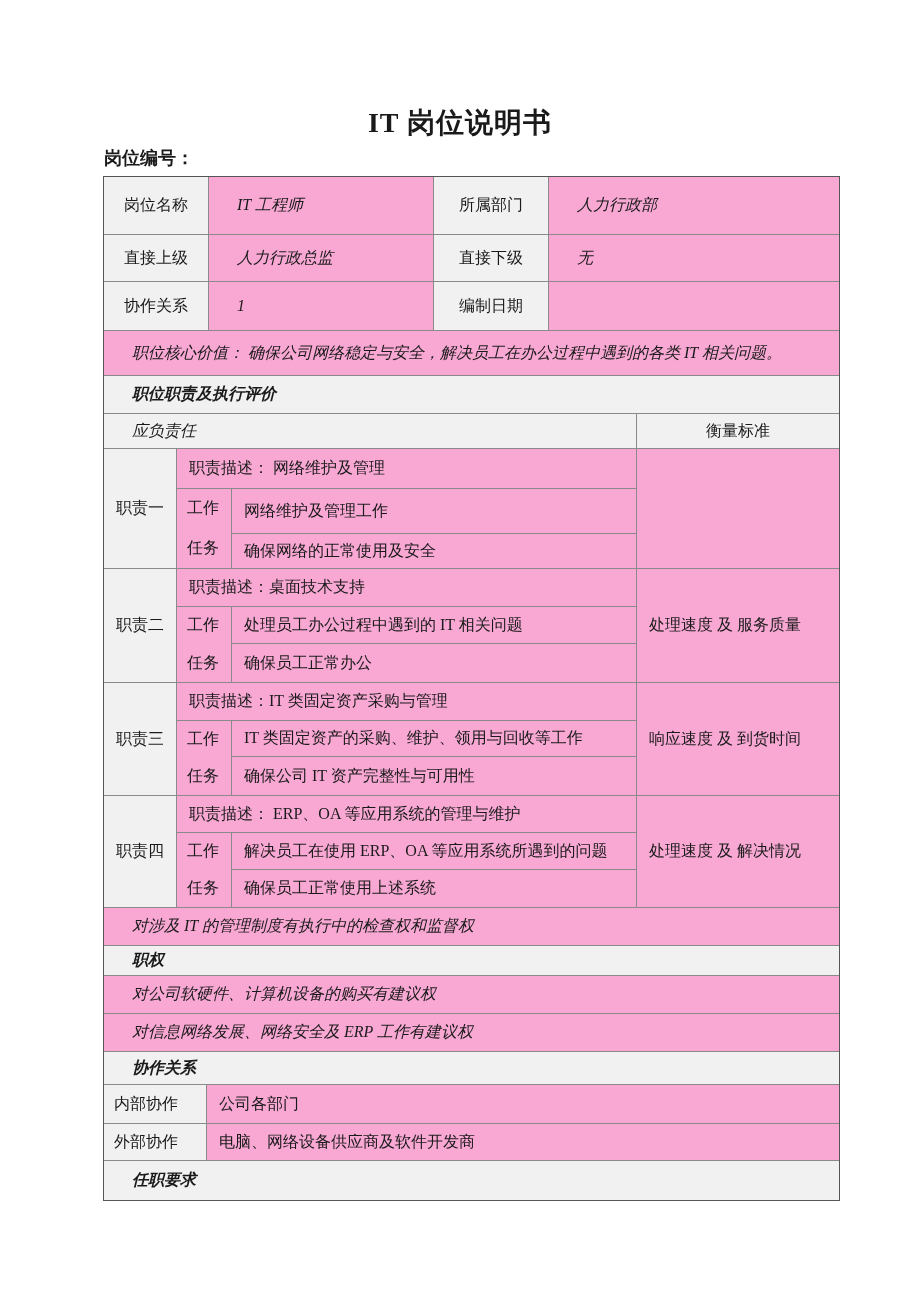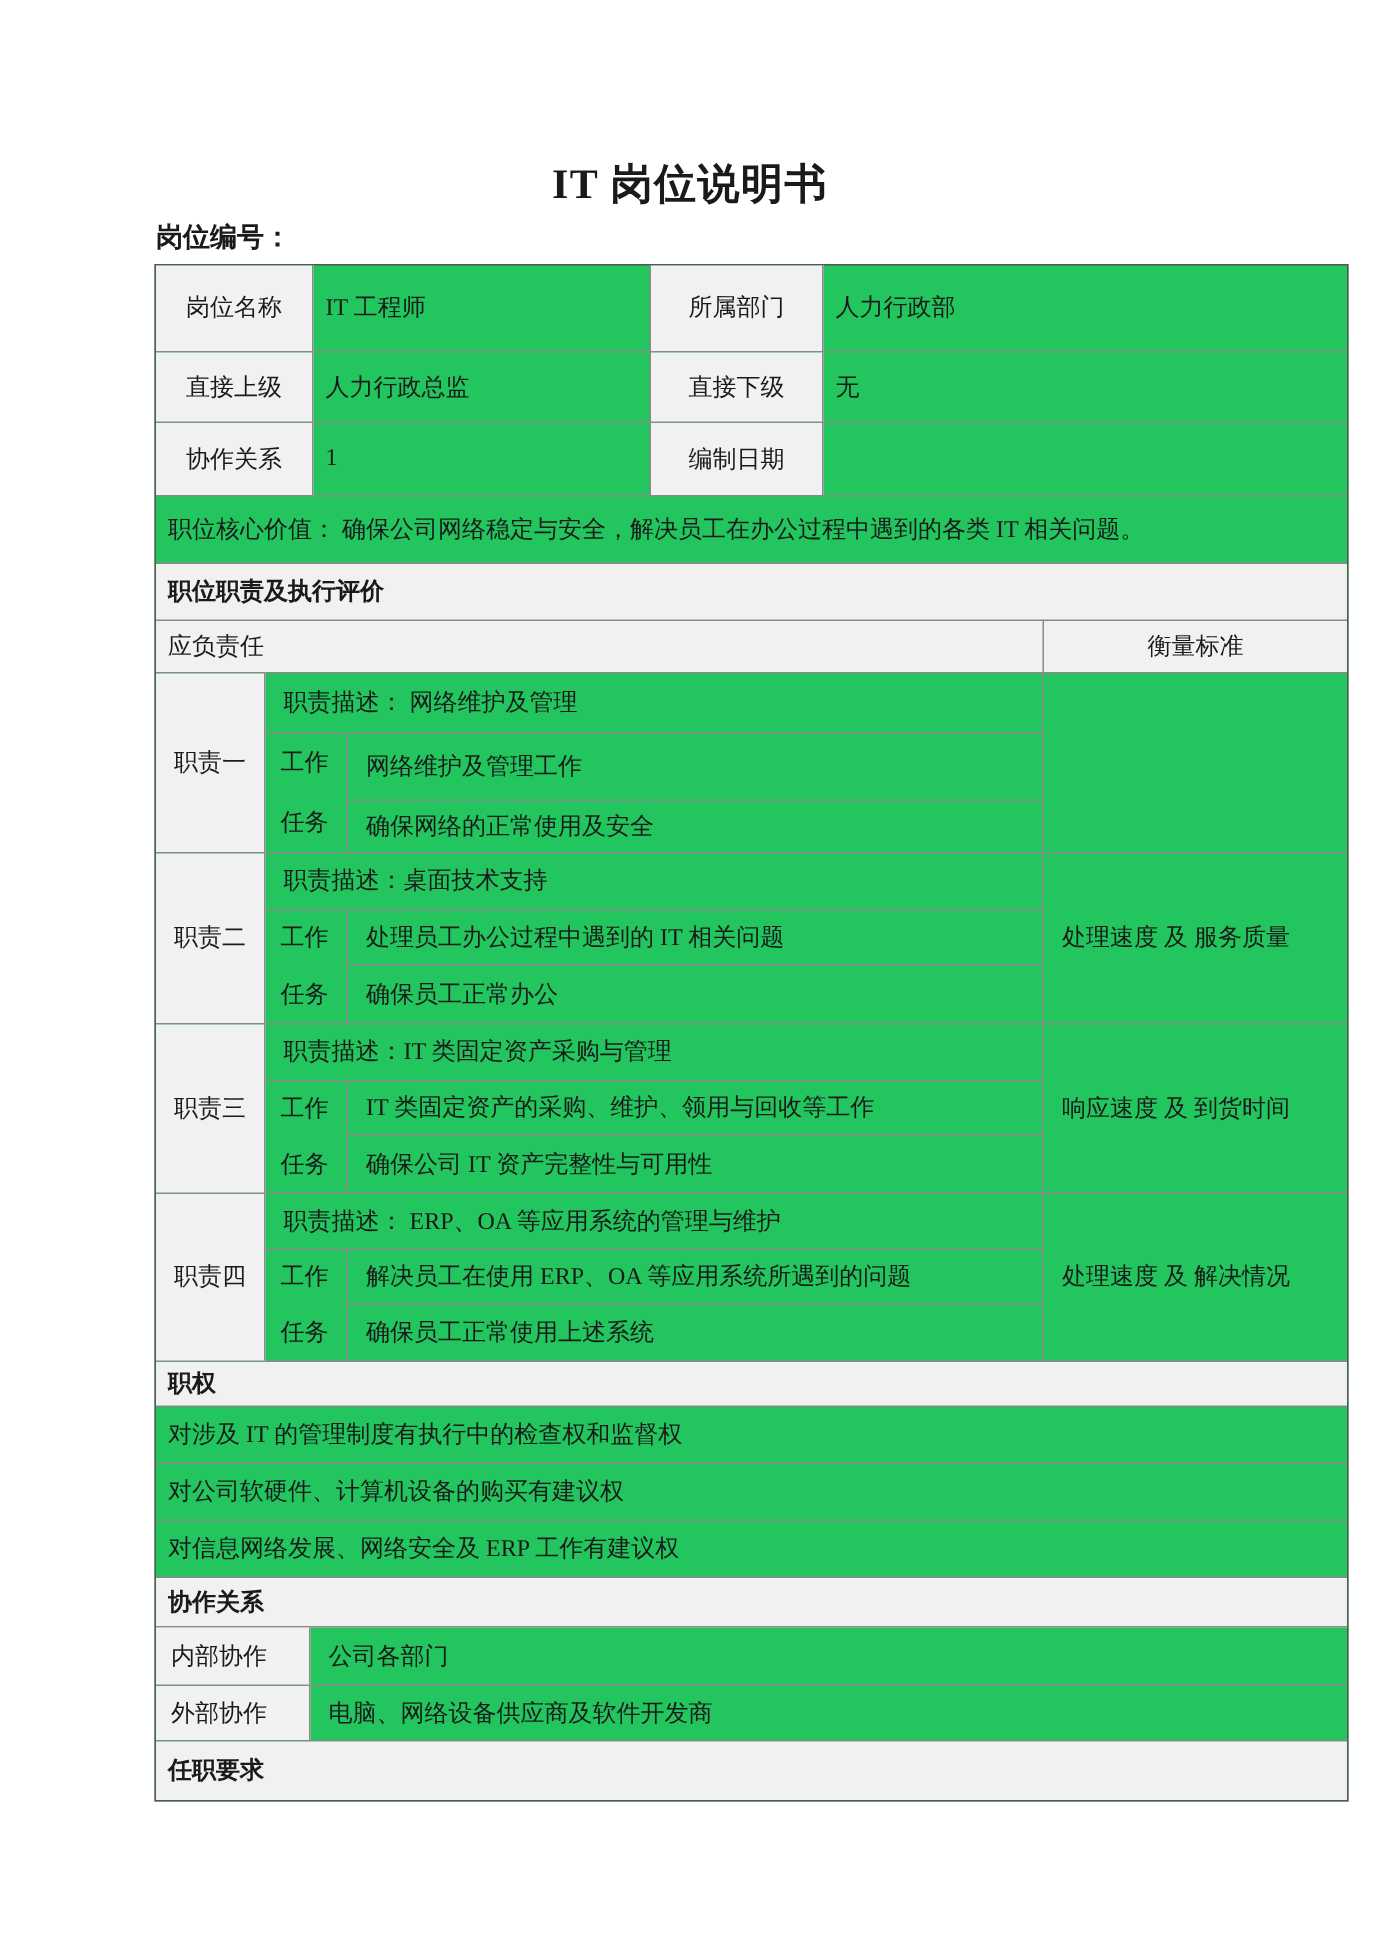--- a/index.html
+++ b/index.html
@@ -10,26 +10,26 @@
   }
   *{box-sizing:border-box;margin:0;padding:0;}
   html,body{background:#fff;}
   body{font-family:"Liberation Serif","DejaVu Serif",serif;color:var(--ink);}
   .page{position:relative;width:920px;height:1302px;background:#ffffff;overflow:hidden;}
 
   .doc-title{position:absolute;top:104px;left:0;width:920px;text-align:center;
     font-size:28px;font-weight:bold;letter-spacing:1px;}
   .job-number{position:absolute;left:104px;top:146px;font-size:18px;font-weight:bold;}
 
-  .doc-table{position:absolute;left:103px;top:176px;width:796px;
-    border:1px solid var(--bd-dark);font-size:16px;background:#22c55e;}
+  .doc-table{position:absolute;left:103px;top:176px;width:737px;
+    border:1px solid var(--bd-dark);font-size:16px;background:#f9a8d4;}
 
   
   .c{display:flex;align-items:center;}
-  .pad{padding-left:8px;padding-right:6px;}
+  .pad{padding-left:28px;padding-right:6px;font-style:italic;}
   .center{justify-content:center;}
   .graybg{background:var(--gray);}
   .bold{font-weight:bold;}
   .br{border-right:1px solid var(--bd);}
 
   
   .info-row{display:grid;grid-template-columns:105px 225px 115px 1fr;border-bottom:1px solid var(--bd);}
   .info-row.h1{height:58px}.info-row.h2{height:47px}.info-row.h3{height:49px}
 
   .core-row{height:45px;border-bottom:1px solid var(--bd);}
@@ -146,22 +146,22 @@
       <div class="duty-desc">职责描述： ERP、OA 等应用系统的管理与维护</div>
       <div class="duty-wt">
         <span>工作</span>
         <span>任务</span>
       </div>
       <div class="duty-t1">解决员工在使用 ERP、OA 等应用系统所遇到的问题</div>
       <div class="duty-t2">确保员工正常使用上述系统</div>
       <div class="duty-measure">处理速度 及 解决情况</div>
     </div>
 
+    <div class="c pad auth-item">对涉及 IT 的管理制度有执行中的检查权和监督权</div>
     <div class="c pad graybg bold sec-header sec-auth">职权</div>
-    <div class="c pad auth-item">对涉及 IT 的管理制度有执行中的检查权和监督权</div>
     <div class="c pad auth-item">对公司软硬件、计算机设备的购买有建议权</div>
     <div class="c pad auth-item">对信息网络发展、网络安全及 ERP 工作有建议权</div>
 
     <div class="c pad graybg bold sec-header sec-collab">协作关系</div>
     <div class="collab-row h-int">
       <div class="collab-label">内部协作</div>
       <div class="collab-value">公司各部门</div>
     </div>
     <div class="collab-row h-ext">
       <div class="collab-label">外部协作</div>

